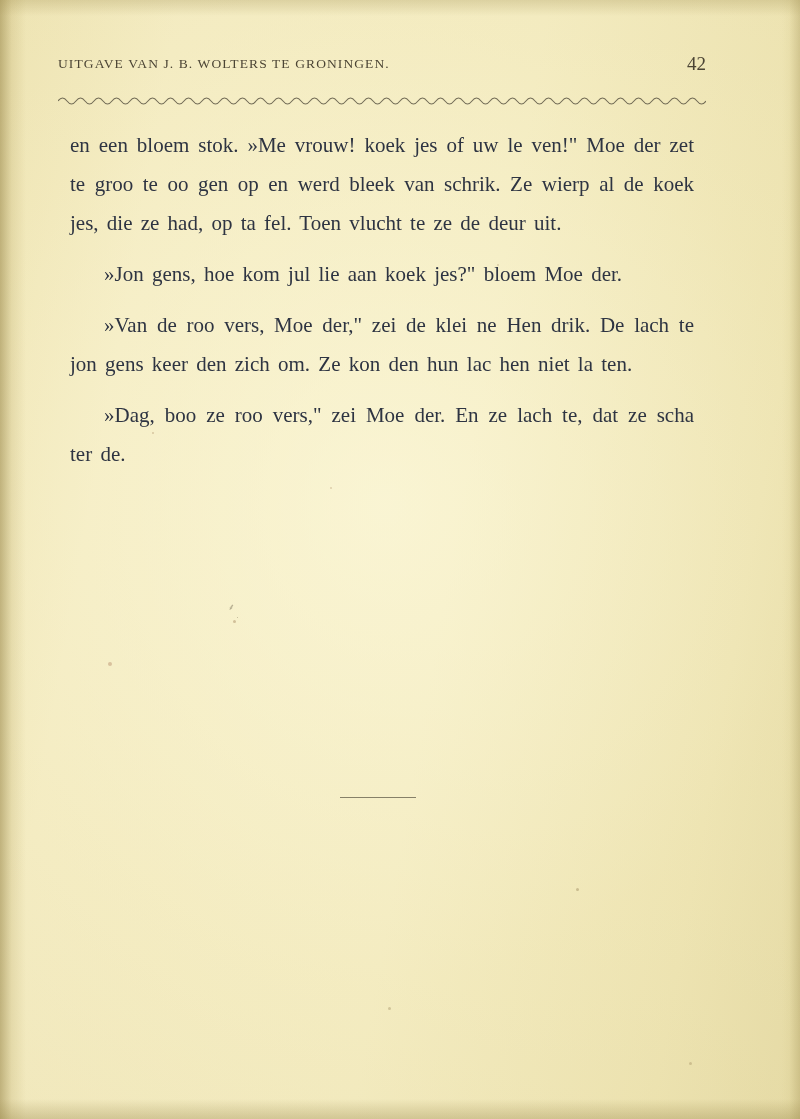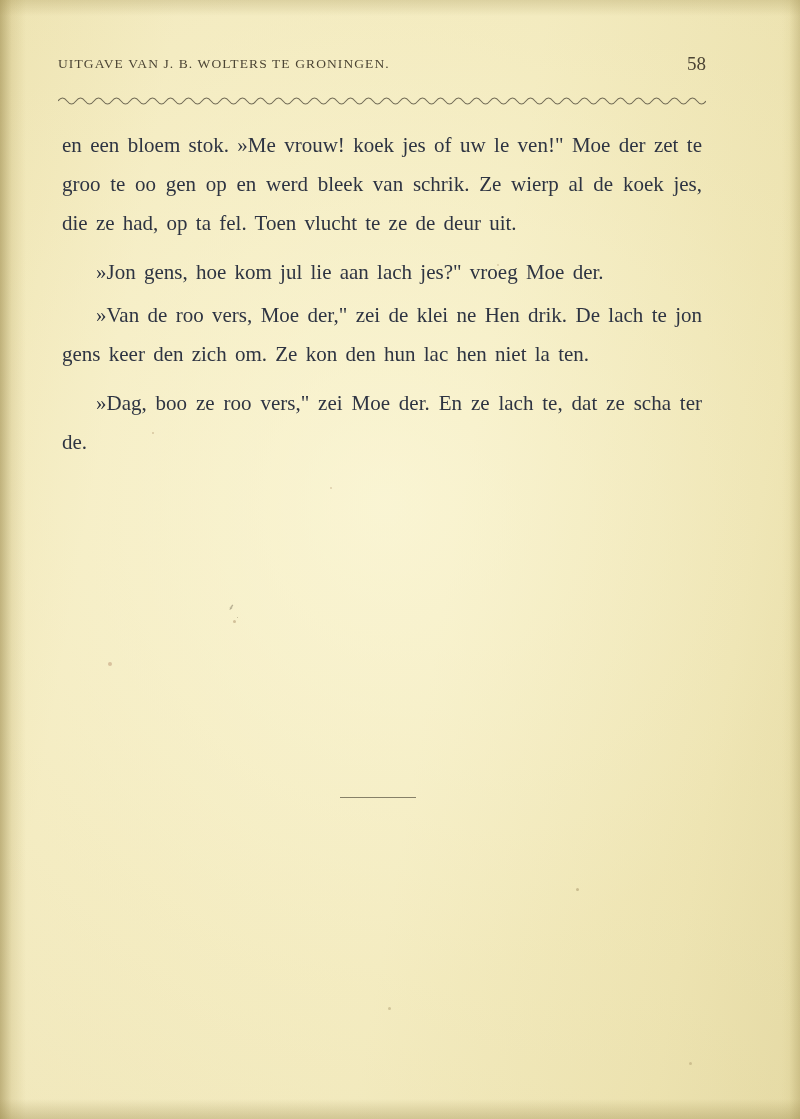--- a/index.html
+++ b/index.html
@@ -105,21 +105,21 @@
   
   .body-text {
     margin-top: 16px;
     color: #2e3442;
     font-size: 21px;
     line-height: 39px;
     text-align: justify;
     font-family: "Liberation Serif", serif;
   }
   .para {
-    margin: 4px;
+    margin: 12px;
     text-align: justify;
     text-justify: inter-word;
   }
   .para.indent {
     text-indent: 34px;
   }
   .para.tight {
     margin-top: 0;
   }
   .para.spaced {
@@ -166,30 +166,30 @@
   <div class="speck" style="left:388px; top:1007px; width:3px; height:3px; background:rgba(130,105,65,0.30);"></div>
   <div class="speck" style="left:689px; top:1062px; width:3px; height:3px; background:rgba(130,105,65,0.28);"></div>
   <div class="speck" style="left:152px; top:432px; width:2px; height:2px; background:rgba(140,100,60,0.30);"></div>
   <div class="speck" style="left:497px; top:264px; width:2px; height:2px; background:rgba(140,100,60,0.26);"></div>
   <div class="speck" style="left:330px; top:487px; width:2px; height:2px; background:rgba(140,100,60,0.26);"></div>
 
   <div class="content">
 
     <div class="running-head">
       <div class="title">UITGAVE VAN J. B. WOLTERS TE GRONINGEN.</div>
-      <div class="folio">58</div>
+      <div class="folio">42</div>
     </div>
 
     <svg class="wave-rule" viewBox="0 0 648 12" preserveAspectRatio="none" xmlns="http://www.w3.org/2000/svg">
       <path d="M0,7 Q4.5,1 9,7 T18,7 T27,7 T36,7 T45,7 T54,7 T63,7 T72,7 T81,7 T90,7 T99,7 T108,7 T117,7 T126,7 T135,7 T144,7 T153,7 T162,7 T171,7 T180,7 T189,7 T198,7 T207,7 T216,7 T225,7 T234,7 T243,7 T252,7 T261,7 T270,7 T279,7 T288,7 T297,7 T306,7 T315,7 T324,7 T333,7 T342,7 T351,7 T360,7 T369,7 T378,7 T387,7 T396,7 T405,7 T414,7 T423,7 T432,7 T441,7 T450,7 T459,7 T468,7 T477,7 T486,7 T495,7 T504,7 T513,7 T522,7 T531,7 T540,7 T549,7 T558,7 T567,7 T576,7 T585,7 T594,7 T603,7 T612,7 T621,7 T630,7 T639,7 T648,7" fill="none" stroke="#5c5644" stroke-width="1.1"></path>
     </svg>
 
     <div class="body-text">
       <p class="para">en een bloem stok. »Me vrouw! koek jes of uw le ven!" Moe der zet te groo te oo gen op en werd bleek van schrik. Ze wierp al de koek jes, die ze had, op ta fel. Toen vlucht te ze de deur uit.</p>
-      <p class="para indent spaced">»Jon gens, hoe kom jul lie aan lach jes?" vroeg Moe der.</p>
+      <p class="para indent spaced">»Jon gens, hoe kom jul lie aan koek jes?" bloem Moe der.</p>
       <p class="para indent tight">»Van de roo vers, Moe der," zei de klei ne Hen drik. De lach te jon gens keer den zich om. Ze kon den hun lac hen niet la ten.</p>
       <p class="para indent spaced">»Dag, boo ze roo vers," zei Moe der. En ze lach te, dat ze scha ter de.</p>
     </div>
 
   </div>
 
   <div class="divider"></div>
 
   <div class="ink" style="left:228px; top:600px;">⸙</div>
   <div class="ink" style="left:236px; top:615px;">˙</div>

